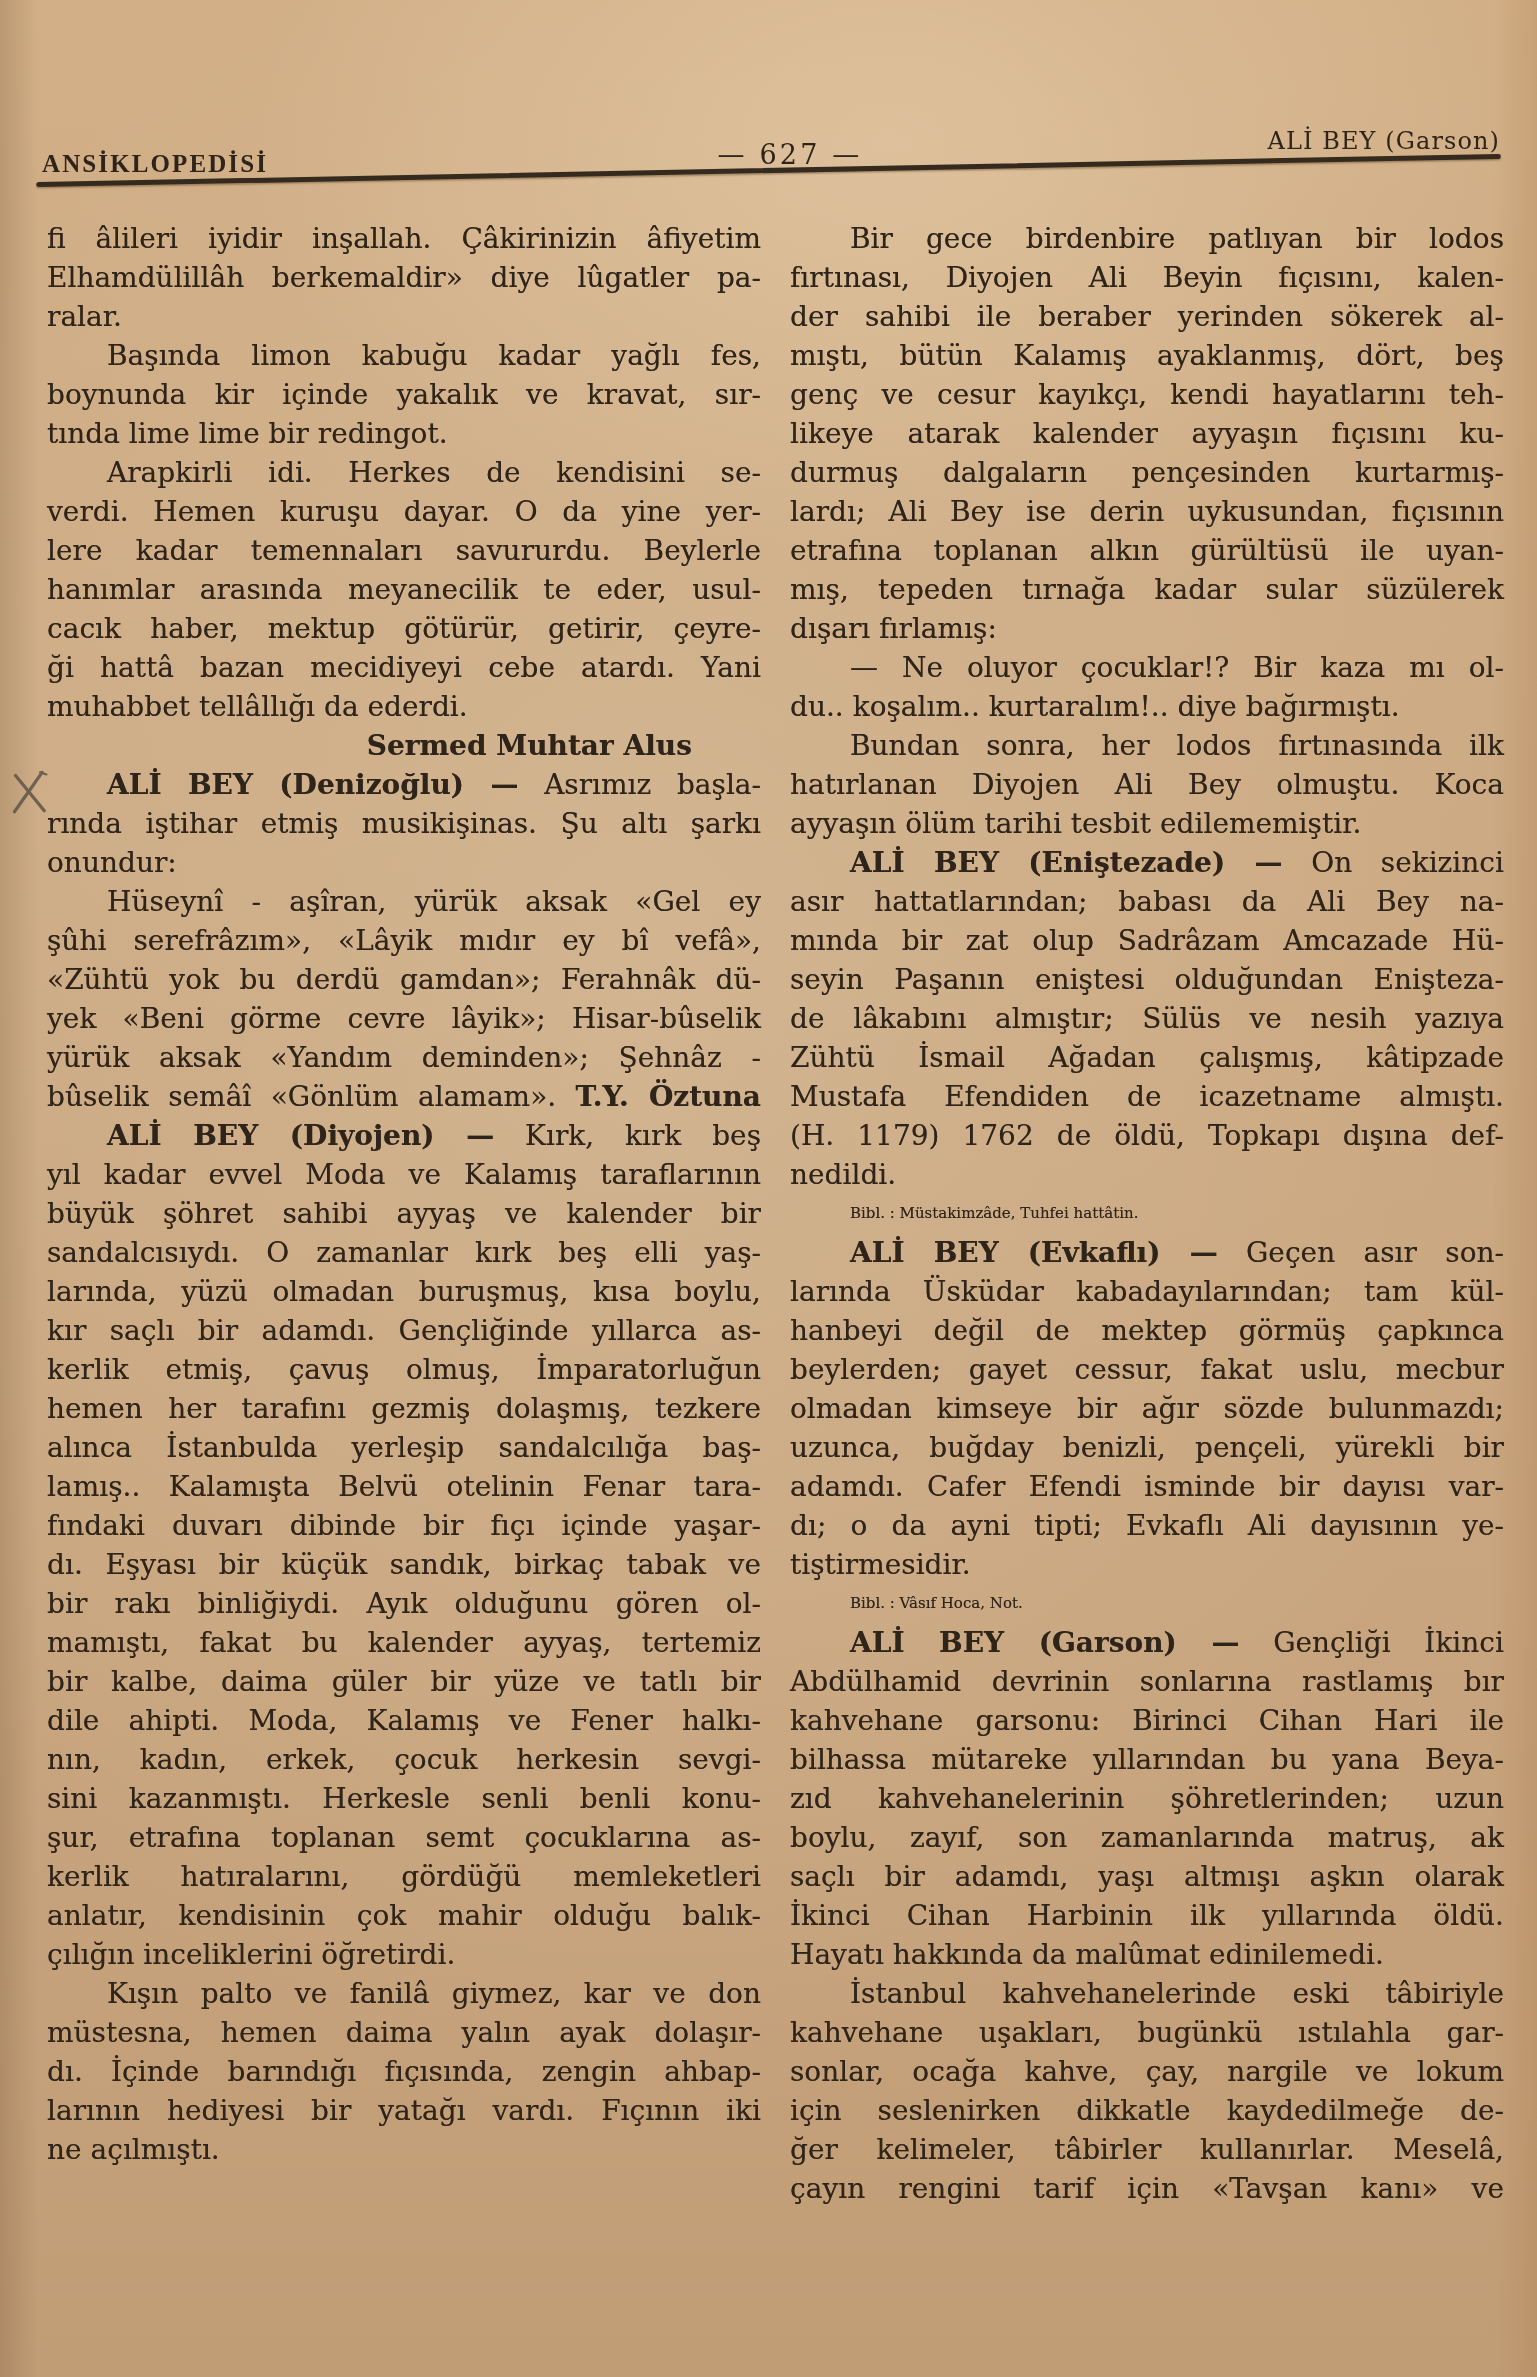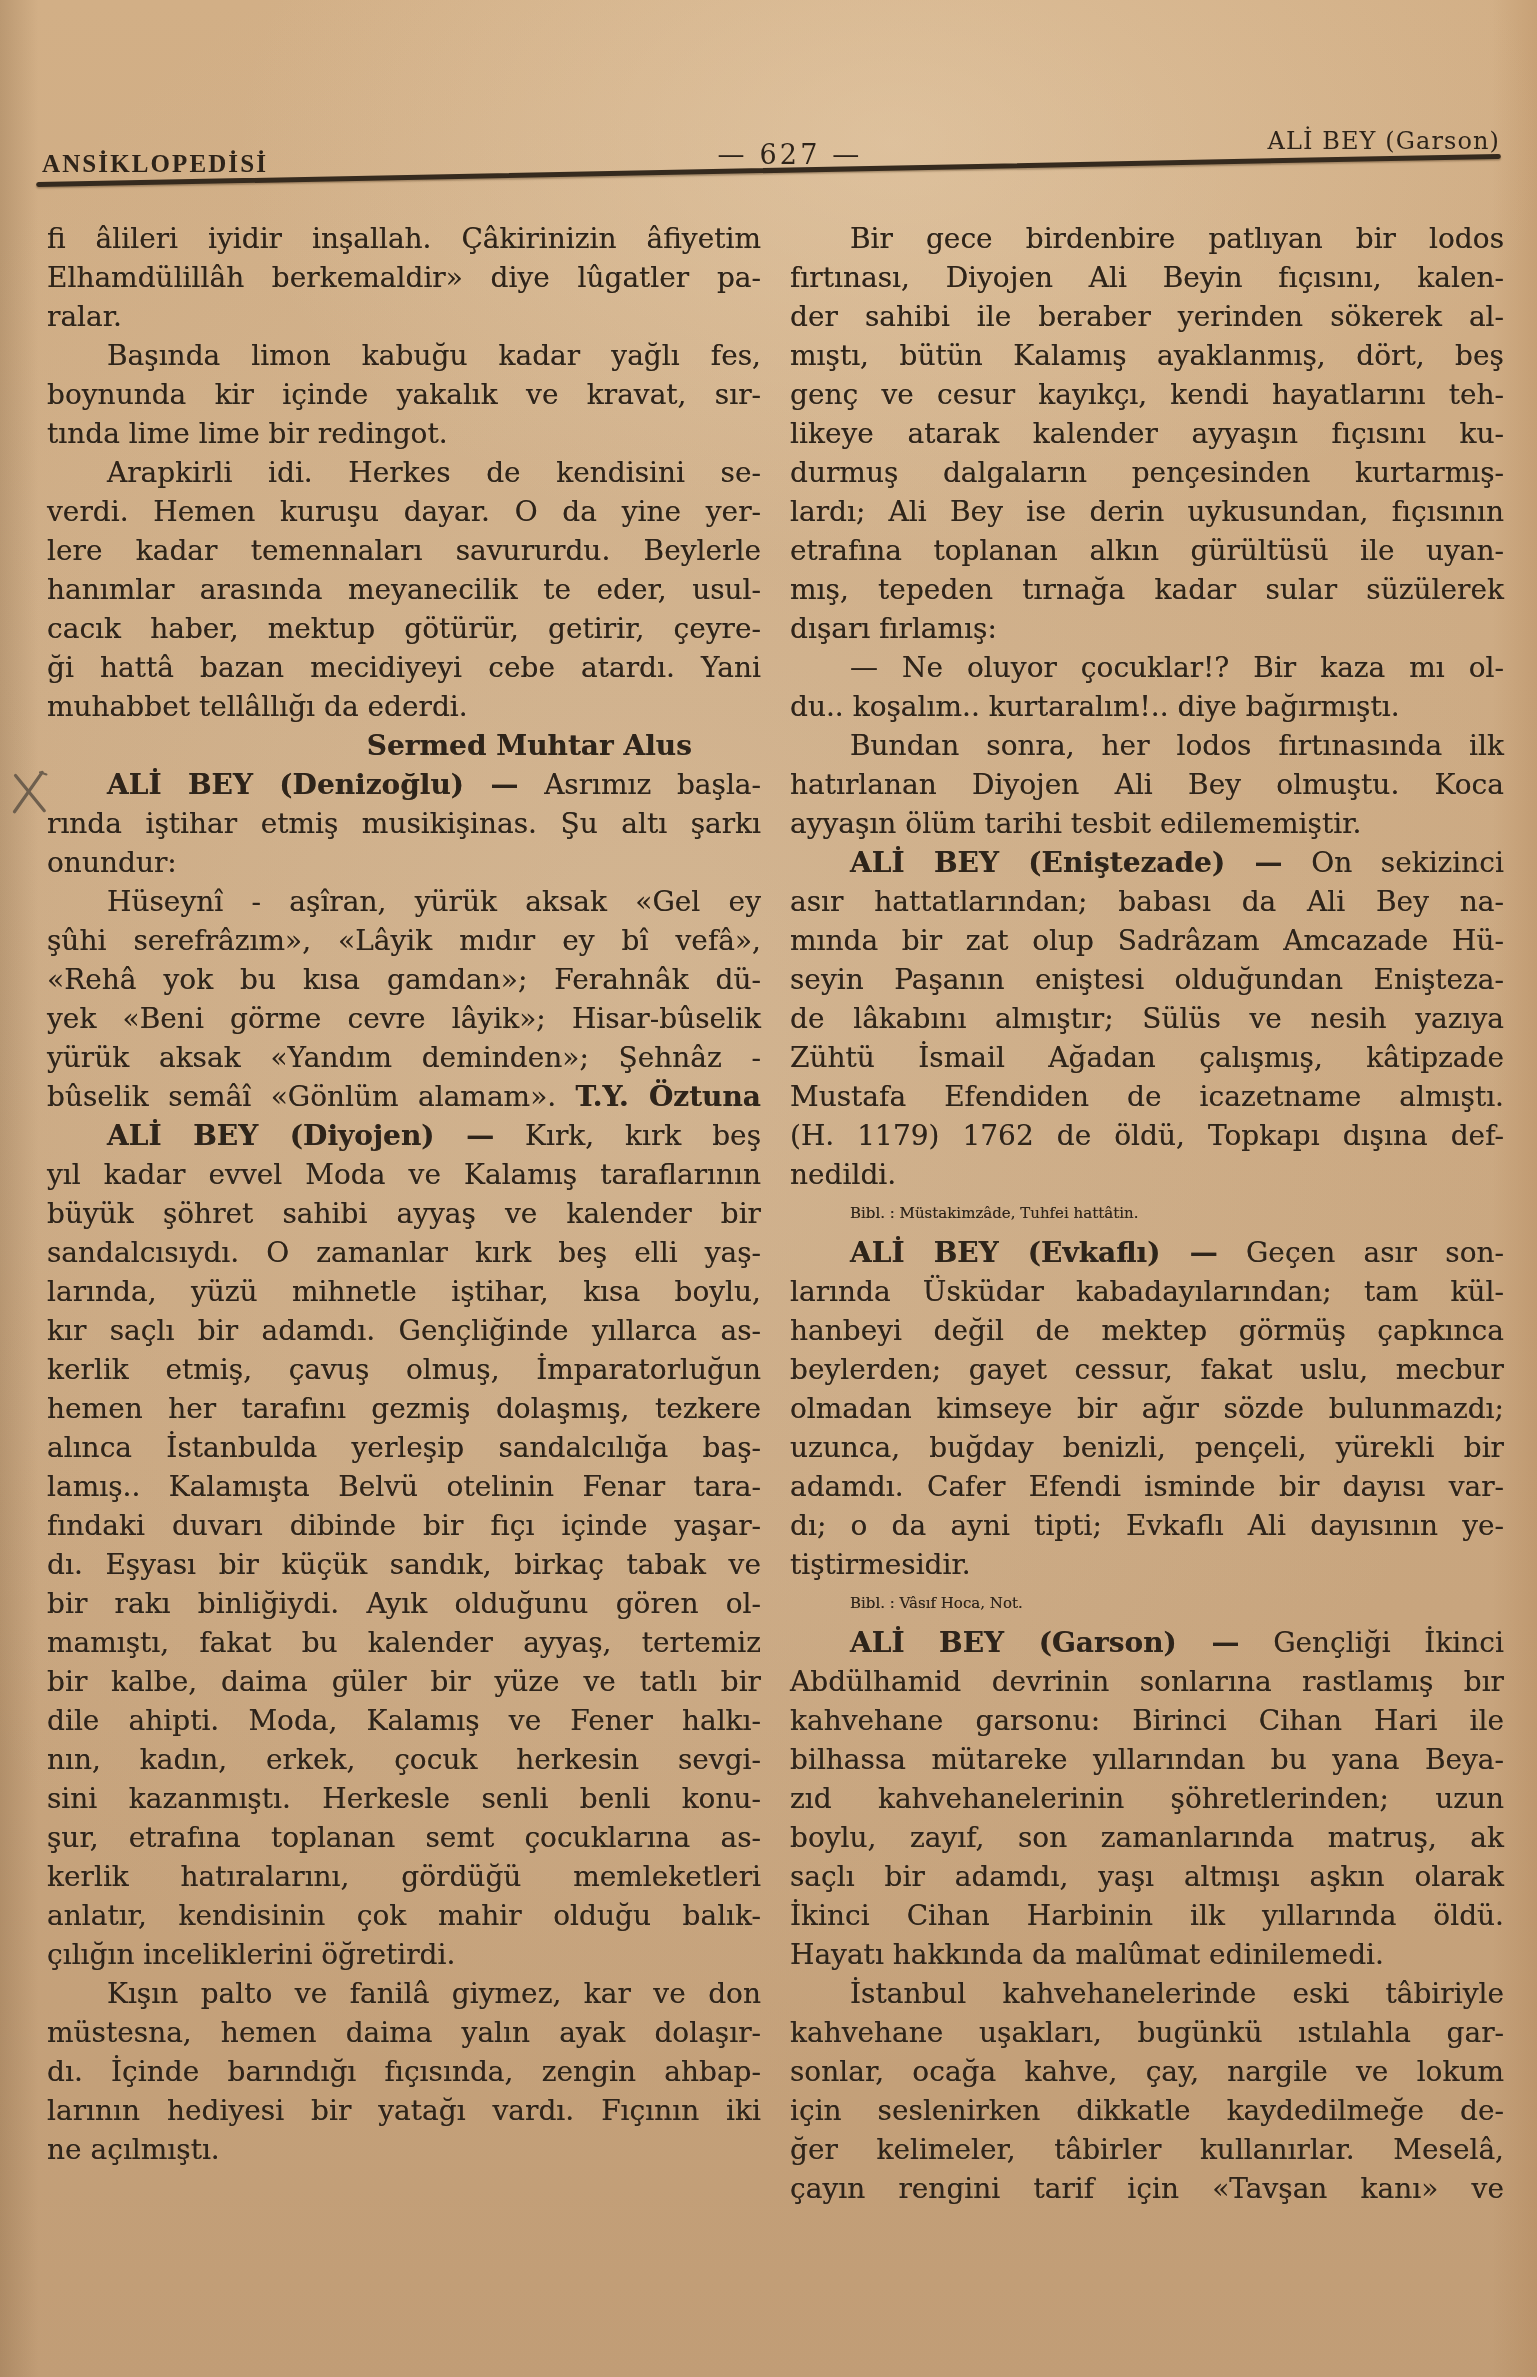--- a/index.html
+++ b/index.html
@@ -79,29 +79,29 @@
       <div class="line j"><span>hanımlar arasında meyanecilik te eder, usul-</span></div>
       <div class="line j"><span>cacık haber, mektup götürür, getirir, çeyre-</span></div>
       <div class="line j"><span>ği hattâ bazan mecidiyeyi cebe atardı. Yani</span></div>
       <div class="line"><span>muhabbet tellâllığı da ederdi.</span></div>
       <div class="line sig"><span class="bold">Sermed Muhtar Alus</span></div>
       <div class="line ind j"><span class="bold">ALİ BEY (Denizoğlu) —</span> <span>Asrımız başla-</span></div>
       <div class="line j"><span>rında iştihar etmiş musikişinas. Şu altı şarkı</span></div>
       <div class="line"><span>onundur:</span></div>
       <div class="line ind j"><span>Hüseynî - aşîran, yürük aksak «Gel ey</span></div>
       <div class="line j"><span>şûhi serefrâzım», «Lâyik mıdır ey bî vefâ»,</span></div>
-      <div class="line j"><span>«Rehâ yok bu kısa gamdan»; Ferahnâk dü-</span></div>
+      <div class="line j"><span>«Zühtü yok bu derdü gamdan»; Ferahnâk dü-</span></div>
       <div class="line j"><span>yek «Beni görme cevre lâyik»; Hisar-bûselik</span></div>
       <div class="line j"><span>yürük aksak «Yandım deminden»; Şehnâz -</span></div>
       <div class="line j"><span>bûselik semâî «Gönlüm alamam».</span> <span class="bold">T.Y. Öztuna</span></div>
       <div class="line ind j"><span class="bold">ALİ BEY (Diyojen) —</span> <span>Kırk, kırk beş</span></div>
       <div class="line j"><span>yıl kadar evvel Moda ve Kalamış taraflarının</span></div>
       <div class="line j"><span>büyük şöhret sahibi ayyaş ve kalender bir</span></div>
       <div class="line j"><span>sandalcısıydı. O zamanlar kırk beş elli yaş-</span></div>
-      <div class="line j"><span>larında, yüzü mihnetle iştihar, kısa boylu,</span></div>
+      <div class="line j"><span>larında, yüzü olmadan buruşmuş, kısa boylu,</span></div>
       <div class="line j"><span>kır saçlı bir adamdı. Gençliğinde yıllarca as-</span></div>
       <div class="line j"><span>kerlik etmiş, çavuş olmuş, İmparatorluğun</span></div>
       <div class="line j"><span>hemen her tarafını gezmiş dolaşmış, tezkere</span></div>
       <div class="line j"><span>alınca İstanbulda yerleşip sandalcılığa baş-</span></div>
       <div class="line j"><span>lamış.. Kalamışta Belvü otelinin Fenar tara-</span></div>
       <div class="line j"><span>fındaki duvarı dibinde bir fıçı içinde yaşar-</span></div>
       <div class="line j"><span>dı. Eşyası bir küçük sandık, birkaç tabak ve</span></div>
       <div class="line j"><span>bir rakı binliğiydi. Ayık olduğunu gören ol-</span></div>
       <div class="line j"><span>mamıştı, fakat bu kalender ayyaş, tertemiz</span></div>
       <div class="line j"><span>bir kalbe, daima güler bir yüze ve tatlı bir</span></div>

